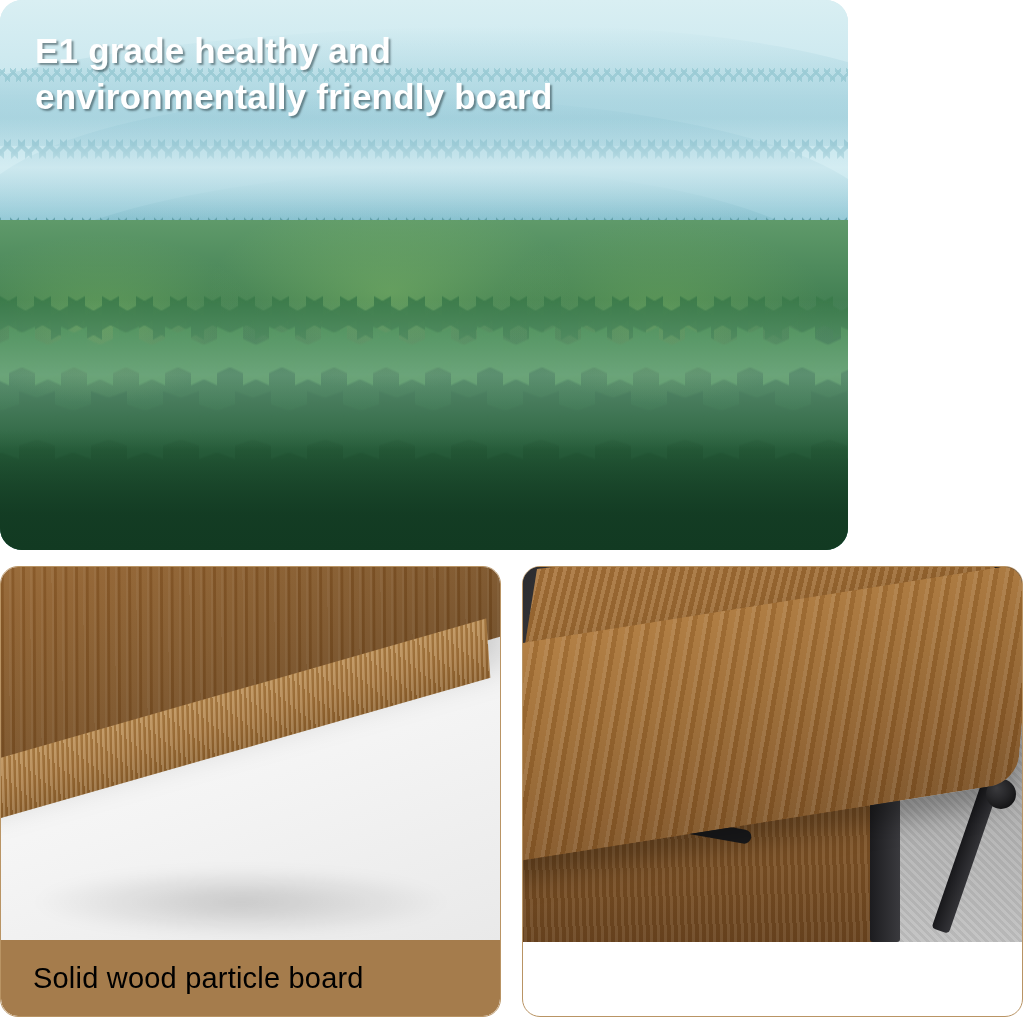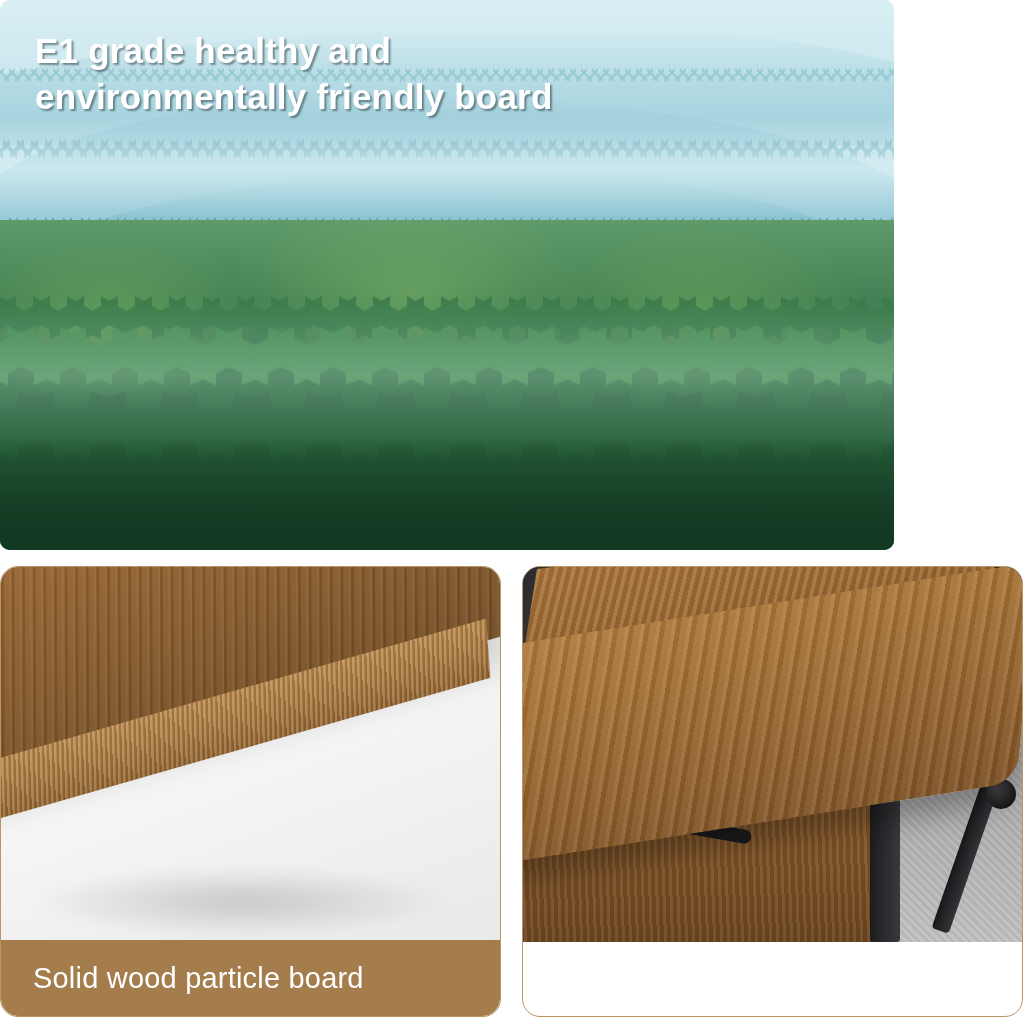--- a/index.html
+++ b/index.html
@@ -21,24 +21,23 @@
     background: #ffffff;
   }
 
   
   .hero {
     position: absolute;
     left: 0;
     top: 0;
     width: 848px;
     height: 550px;
-    border-radius: 10px;
+    border-radius: 22px;
     overflow: hidden;
     background: #cfe9ee;
-    padding-left: 46px;
   }
 
   
   .sky {
     position: absolute;
     inset: 0;
     background: linear-gradient(180deg,
         #d9eff3 0%,
         #cfeaf0 10%,
         #c3e4ec 20%,
@@ -363,21 +362,21 @@
   .caption {
     position: absolute;
     left: 0; right: 0; bottom: 0;
     height: 76px;
     background: #a57c4c;
     display: flex;
     align-items: center;
     border-radius: 0 0 17px 17px;
   }
   .caption-text {
-    color: #ffffff;
+    color: #000000;
     font-size: 29px;
     font-weight: normal;
     letter-spacing: .2px;
     padding-left: 32px;
     white-space: nowrap;
   }
 </style>
 </head>
 <body>
 

